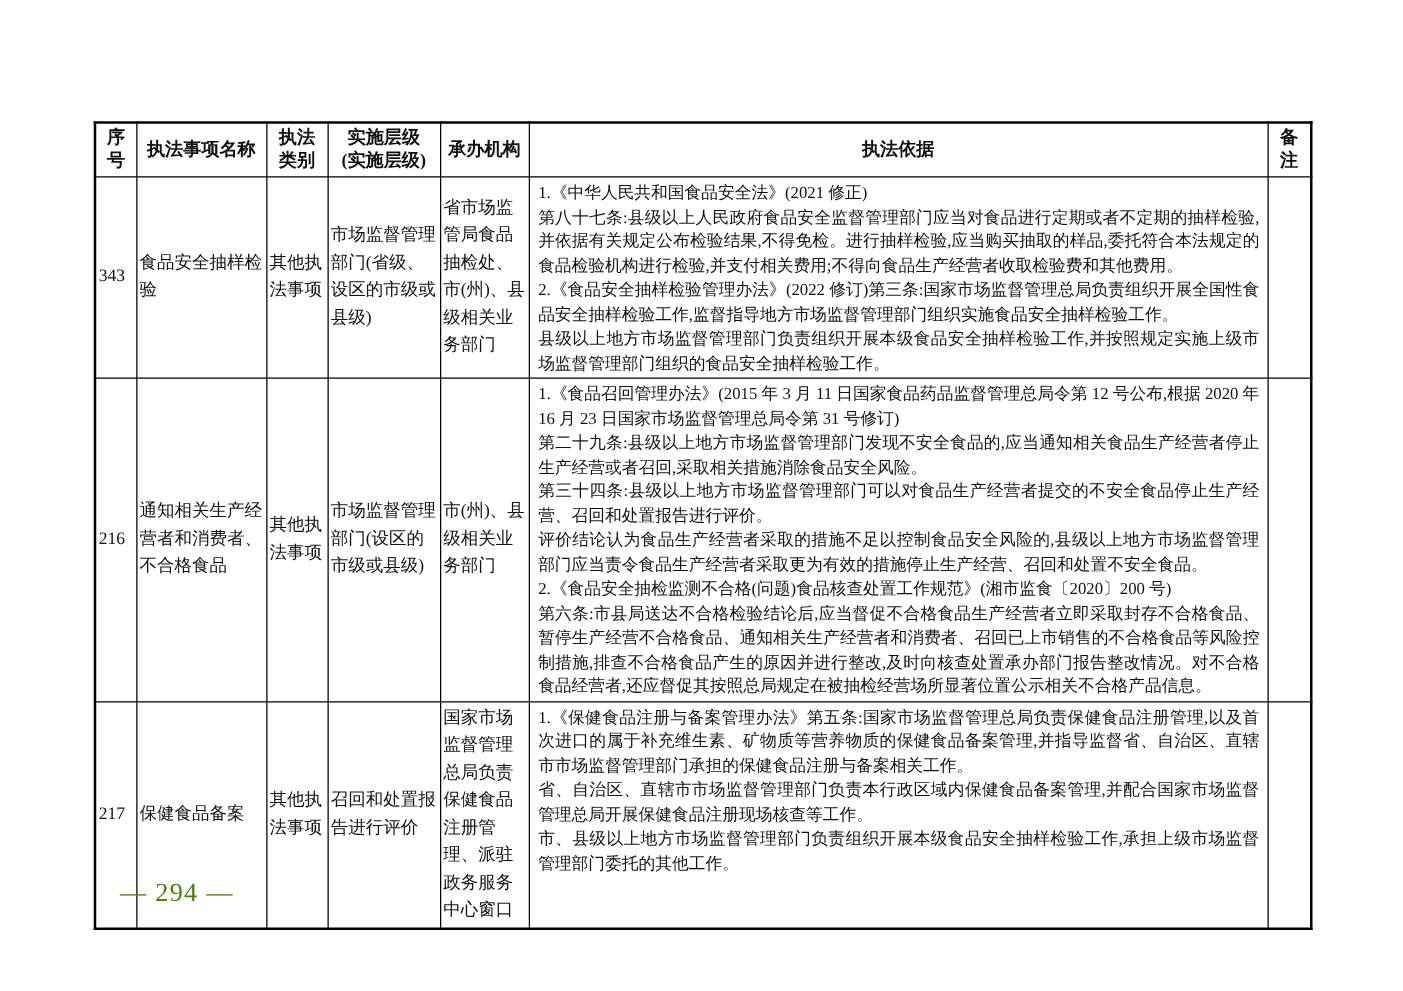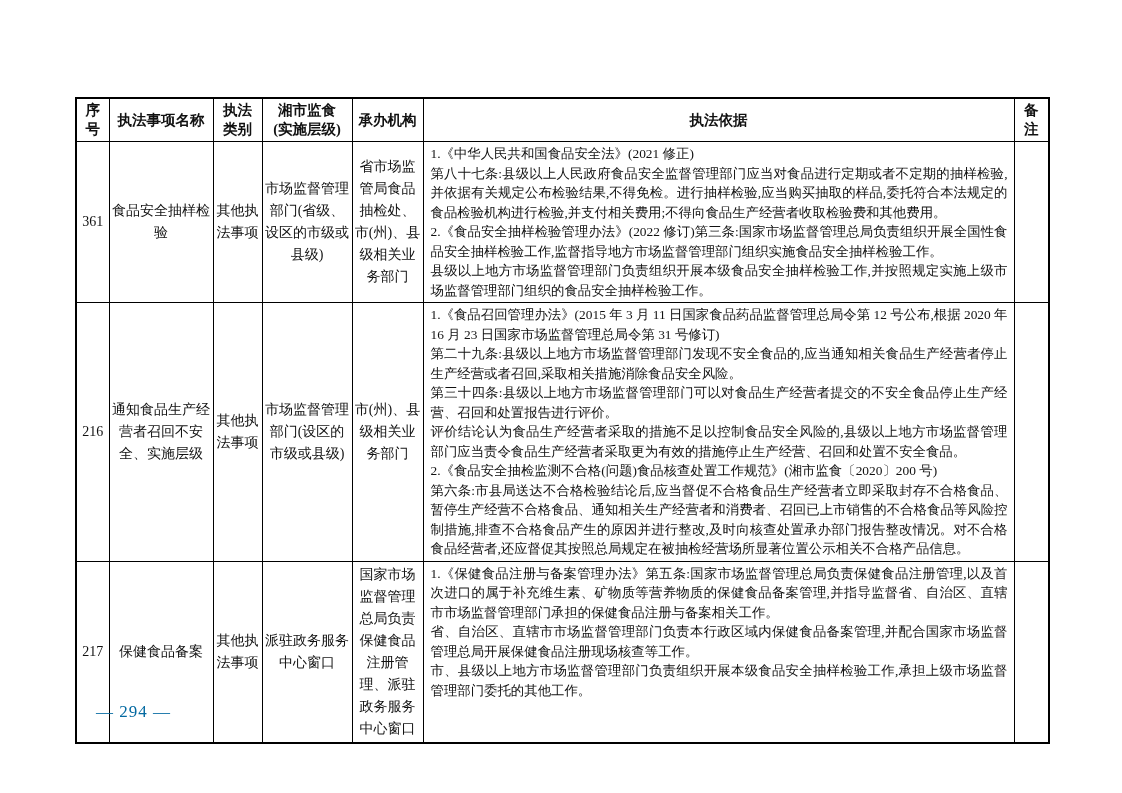--- a/index.html
+++ b/index.html
@@ -32,40 +32,40 @@
   }
   .law-table th {
     font-weight: bold;
     font-size: 14.5px;
     line-height: 19px;
     text-align: center;
     vertical-align: middle;
     height: 43px;
   }
   .law-table td.c {
-    text-align: center;
+    text-align: left;
     vertical-align: middle;
     font-size: 14px;
     line-height: 22px;
   }
   .law-table td.basis {
     vertical-align: top;
     text-align: justify;
     font-size: 13.4px;
     line-height: 19.5px;
     padding: 2px 6px 2px 7px;
   }
   .law-table td.basis p { margin: 0; }
   .hline { display: block; }
   .footer-pageno {
     position: absolute;
     left: 96px; top: 702px;
-    font-size: 17px;
+    font-size: 21px;
     letter-spacing: 1px;
-    color: #0369a1;
+    color: #4d7c0f;
   }
 </style>
 </head>
 <body>
 
 <div class="page">
 
   <table class="law-table">
     <colgroup>
       <col style="width:33px">
@@ -81,67 +81,67 @@
         <th>
           <span class="hline">序</span>
           <span class="hline">号</span>
         </th>
         <th>执法事项名称</th>
         <th>
           <span class="hline">执法</span>
           <span class="hline">类别</span>
         </th>
         <th>
-          <span class="hline">湘市监食</span>
+          <span class="hline">实施层级</span>
           <span class="hline">(实施层级)</span>
         </th>
         <th>承办机构</th>
         <th>执法依据</th>
         <th>
           <span class="hline">备</span>
           <span class="hline">注</span>
         </th>
       </tr>
     </thead>
     <tbody>
       <tr style="height:152px">
-        <td class="c">361</td>
+        <td class="c">343</td>
         <td class="c">食品安全抽样检验</td>
         <td class="c">其他执法事项</td>
         <td class="c">市场监督管理部门(省级、设区的市级或县级)</td>
         <td class="c">省市场监管局食品抽检处、市(州)、县级相关业务部门</td>
         <td class="basis">
           <p>1.《中华人民共和国食品安全法》(2021 修正)</p>
           <p>第八十七条:县级以上人民政府食品安全监督管理部门应当对食品进行定期或者不定期的抽样检验,并依据有关规定公布检验结果,不得免检。进行抽样检验,应当购买抽取的样品,委托符合本法规定的食品检验机构进行检验,并支付相关费用;不得向食品生产经营者收取检验费和其他费用。</p>
           <p>2.《食品安全抽样检验管理办法》(2022 修订)第三条:国家市场监督管理总局负责组织开展全国性食品安全抽样检验工作,监督指导地方市场监督管理部门组织实施食品安全抽样检验工作。</p>
           <p>县级以上地方市场监督管理部门负责组织开展本级食品安全抽样检验工作,并按照规定实施上级市场监督管理部门组织的食品安全抽样检验工作。</p>
         </td>
         <td class="c"></td>
       </tr>
       <tr style="height:255px">
         <td class="c">216</td>
-        <td class="c">通知食品生产经营者召回不安全、实施层级</td>
+        <td class="c">通知相关生产经营者和消费者、不合格食品</td>
         <td class="c">其他执法事项</td>
         <td class="c">市场监督管理部门(设区的市级或县级)</td>
         <td class="c">市(州)、县级相关业务部门</td>
         <td class="basis">
           <p>1.《食品召回管理办法》(2015 年 3 月 11 日国家食品药品监督管理总局令第 12 号公布,根据 2020 年 16 月 23 日国家市场监督管理总局令第 31 号修订)</p>
           <p>第二十九条:县级以上地方市场监督管理部门发现不安全食品的,应当通知相关食品生产经营者停止生产经营或者召回,采取相关措施消除食品安全风险。</p>
           <p>第三十四条:县级以上地方市场监督管理部门可以对食品生产经营者提交的不安全食品停止生产经营、召回和处置报告进行评价。</p>
           <p>评价结论认为食品生产经营者采取的措施不足以控制食品安全风险的,县级以上地方市场监督管理部门应当责令食品生产经营者采取更为有效的措施停止生产经营、召回和处置不安全食品。</p>
           <p>2.《食品安全抽检监测不合格(问题)食品核查处置工作规范》(湘市监食〔2020〕200 号)</p>
           <p>第六条:市县局送达不合格检验结论后,应当督促不合格食品生产经营者立即采取封存不合格食品、暂停生产经营不合格食品、通知相关生产经营者和消费者、召回已上市销售的不合格食品等风险控制措施,排查不合格食品产生的原因并进行整改,及时向核查处置承办部门报告整改情况。对不合格食品经营者,还应督促其按照总局规定在被抽检经营场所显著位置公示相关不合格产品信息。</p>
         </td>
         <td class="c"></td>
       </tr>
       <tr style="height:142px">
         <td class="c">217</td>
         <td class="c">保健食品备案</td>
         <td class="c">其他执法事项</td>
-        <td class="c">派驻政务服务中心窗口</td>
+        <td class="c">召回和处置报告进行评价</td>
         <td class="c">国家市场监督管理总局负责保健食品注册管理、派驻政务服务中心窗口</td>
         <td class="basis">
           <p>1.《保健食品注册与备案管理办法》第五条:国家市场监督管理总局负责保健食品注册管理,以及首次进口的属于补充维生素、矿物质等营养物质的保健食品备案管理,并指导监督省、自治区、直辖市市场监督管理部门承担的保健食品注册与备案相关工作。</p>
           <p>省、自治区、直辖市市场监督管理部门负责本行政区域内保健食品备案管理,并配合国家市场监督管理总局开展保健食品注册现场核查等工作。</p>
           <p>市、县级以上地方市场监督管理部门负责组织开展本级食品安全抽样检验工作,承担上级市场监督管理部门委托的其他工作。</p>
         </td>
         <td class="c"></td>
       </tr>
     </tbody>
   </table>

